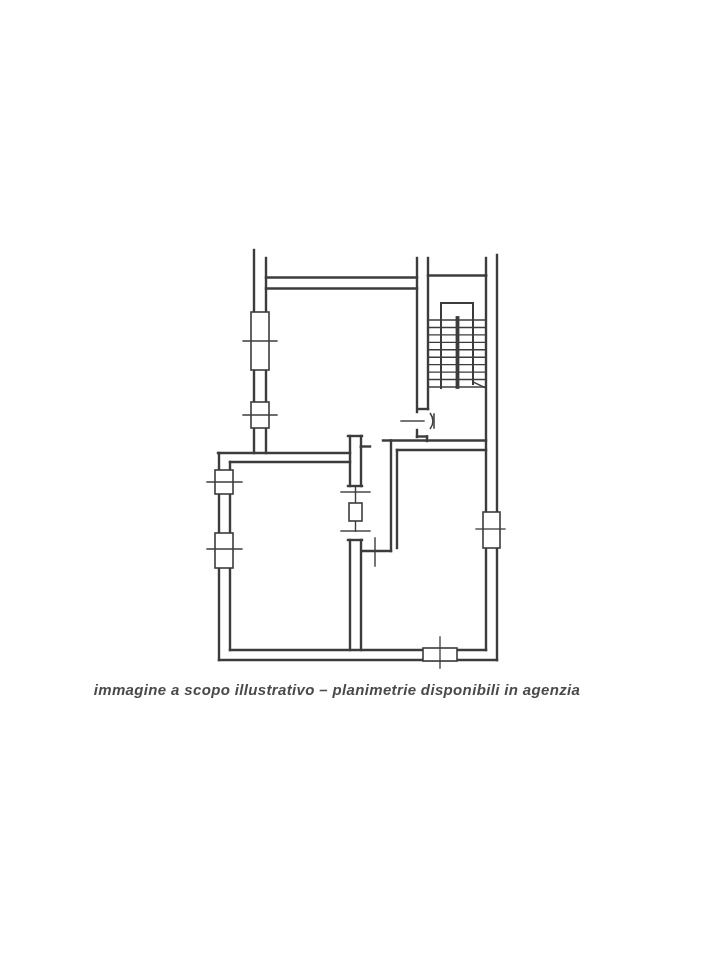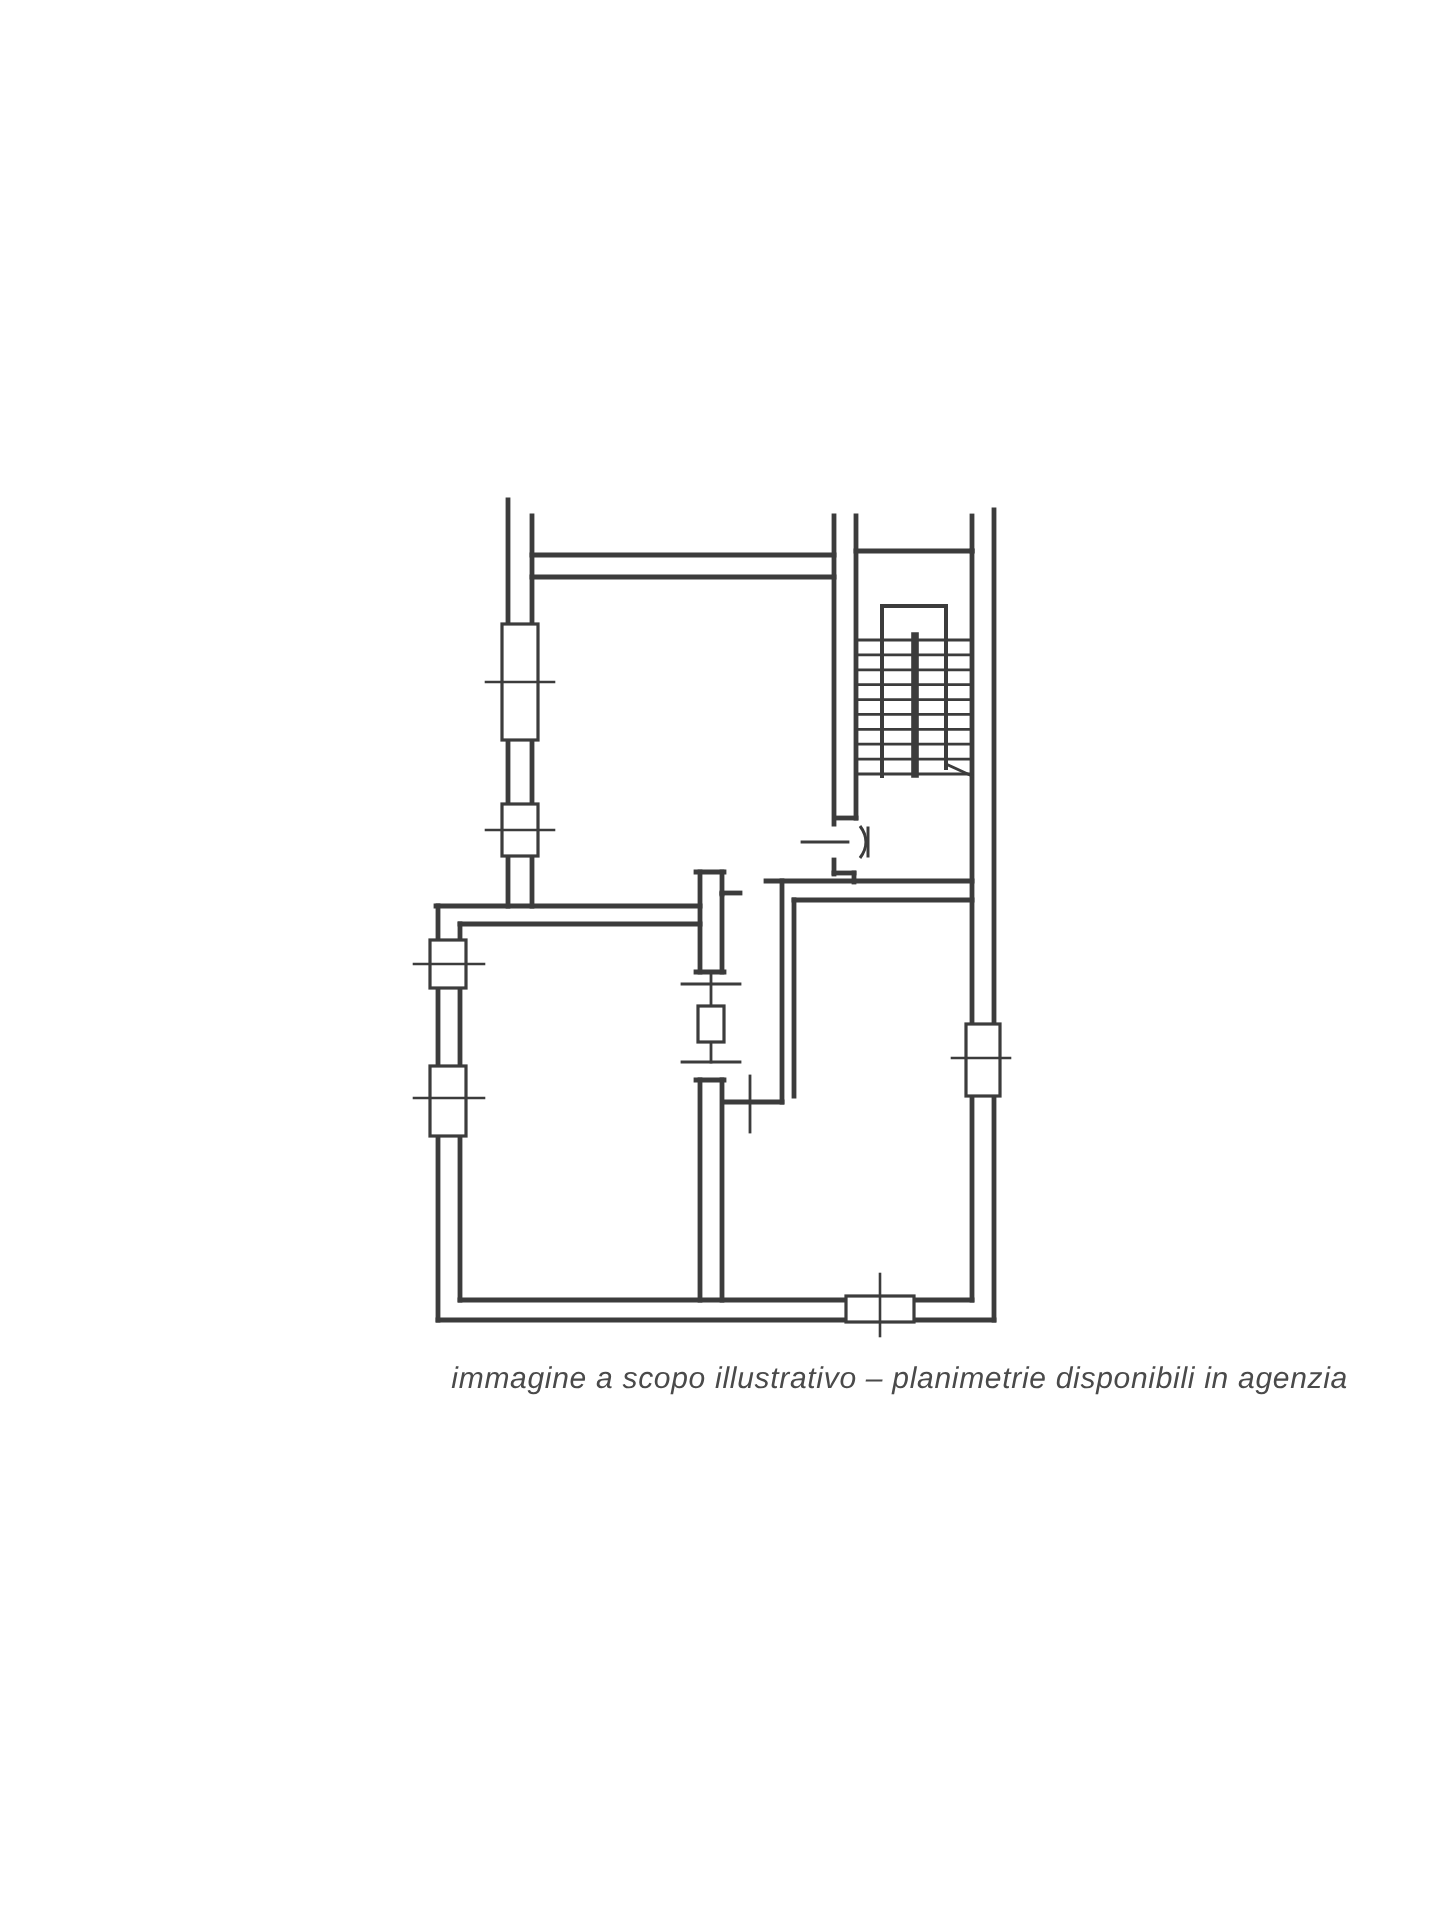--- a/index.html
+++ b/index.html
@@ -30,25 +30,26 @@
     top: 0;
     width: 720px;
     height: 960px;
     display: block;
   }
   .caption {
     position: absolute;
     left: 0;
     top: 680px;
     width: 674px;
-    text-align: right;
+    text-align: center;
     font-style: italic;
     font-size: 15px;
     letter-spacing: 0.35px;
     line-height: 20px;
+    font-weight: bold;
   }
 </style>
 </head>
 <body style="background: rgb(255, 255, 255);">
 
 <div class="page">
 
   <div class="plan-wrap">
     <svg class="plan" viewBox="0 0 720 960" xmlns="http://www.w3.org/2000/svg">
         <g>

